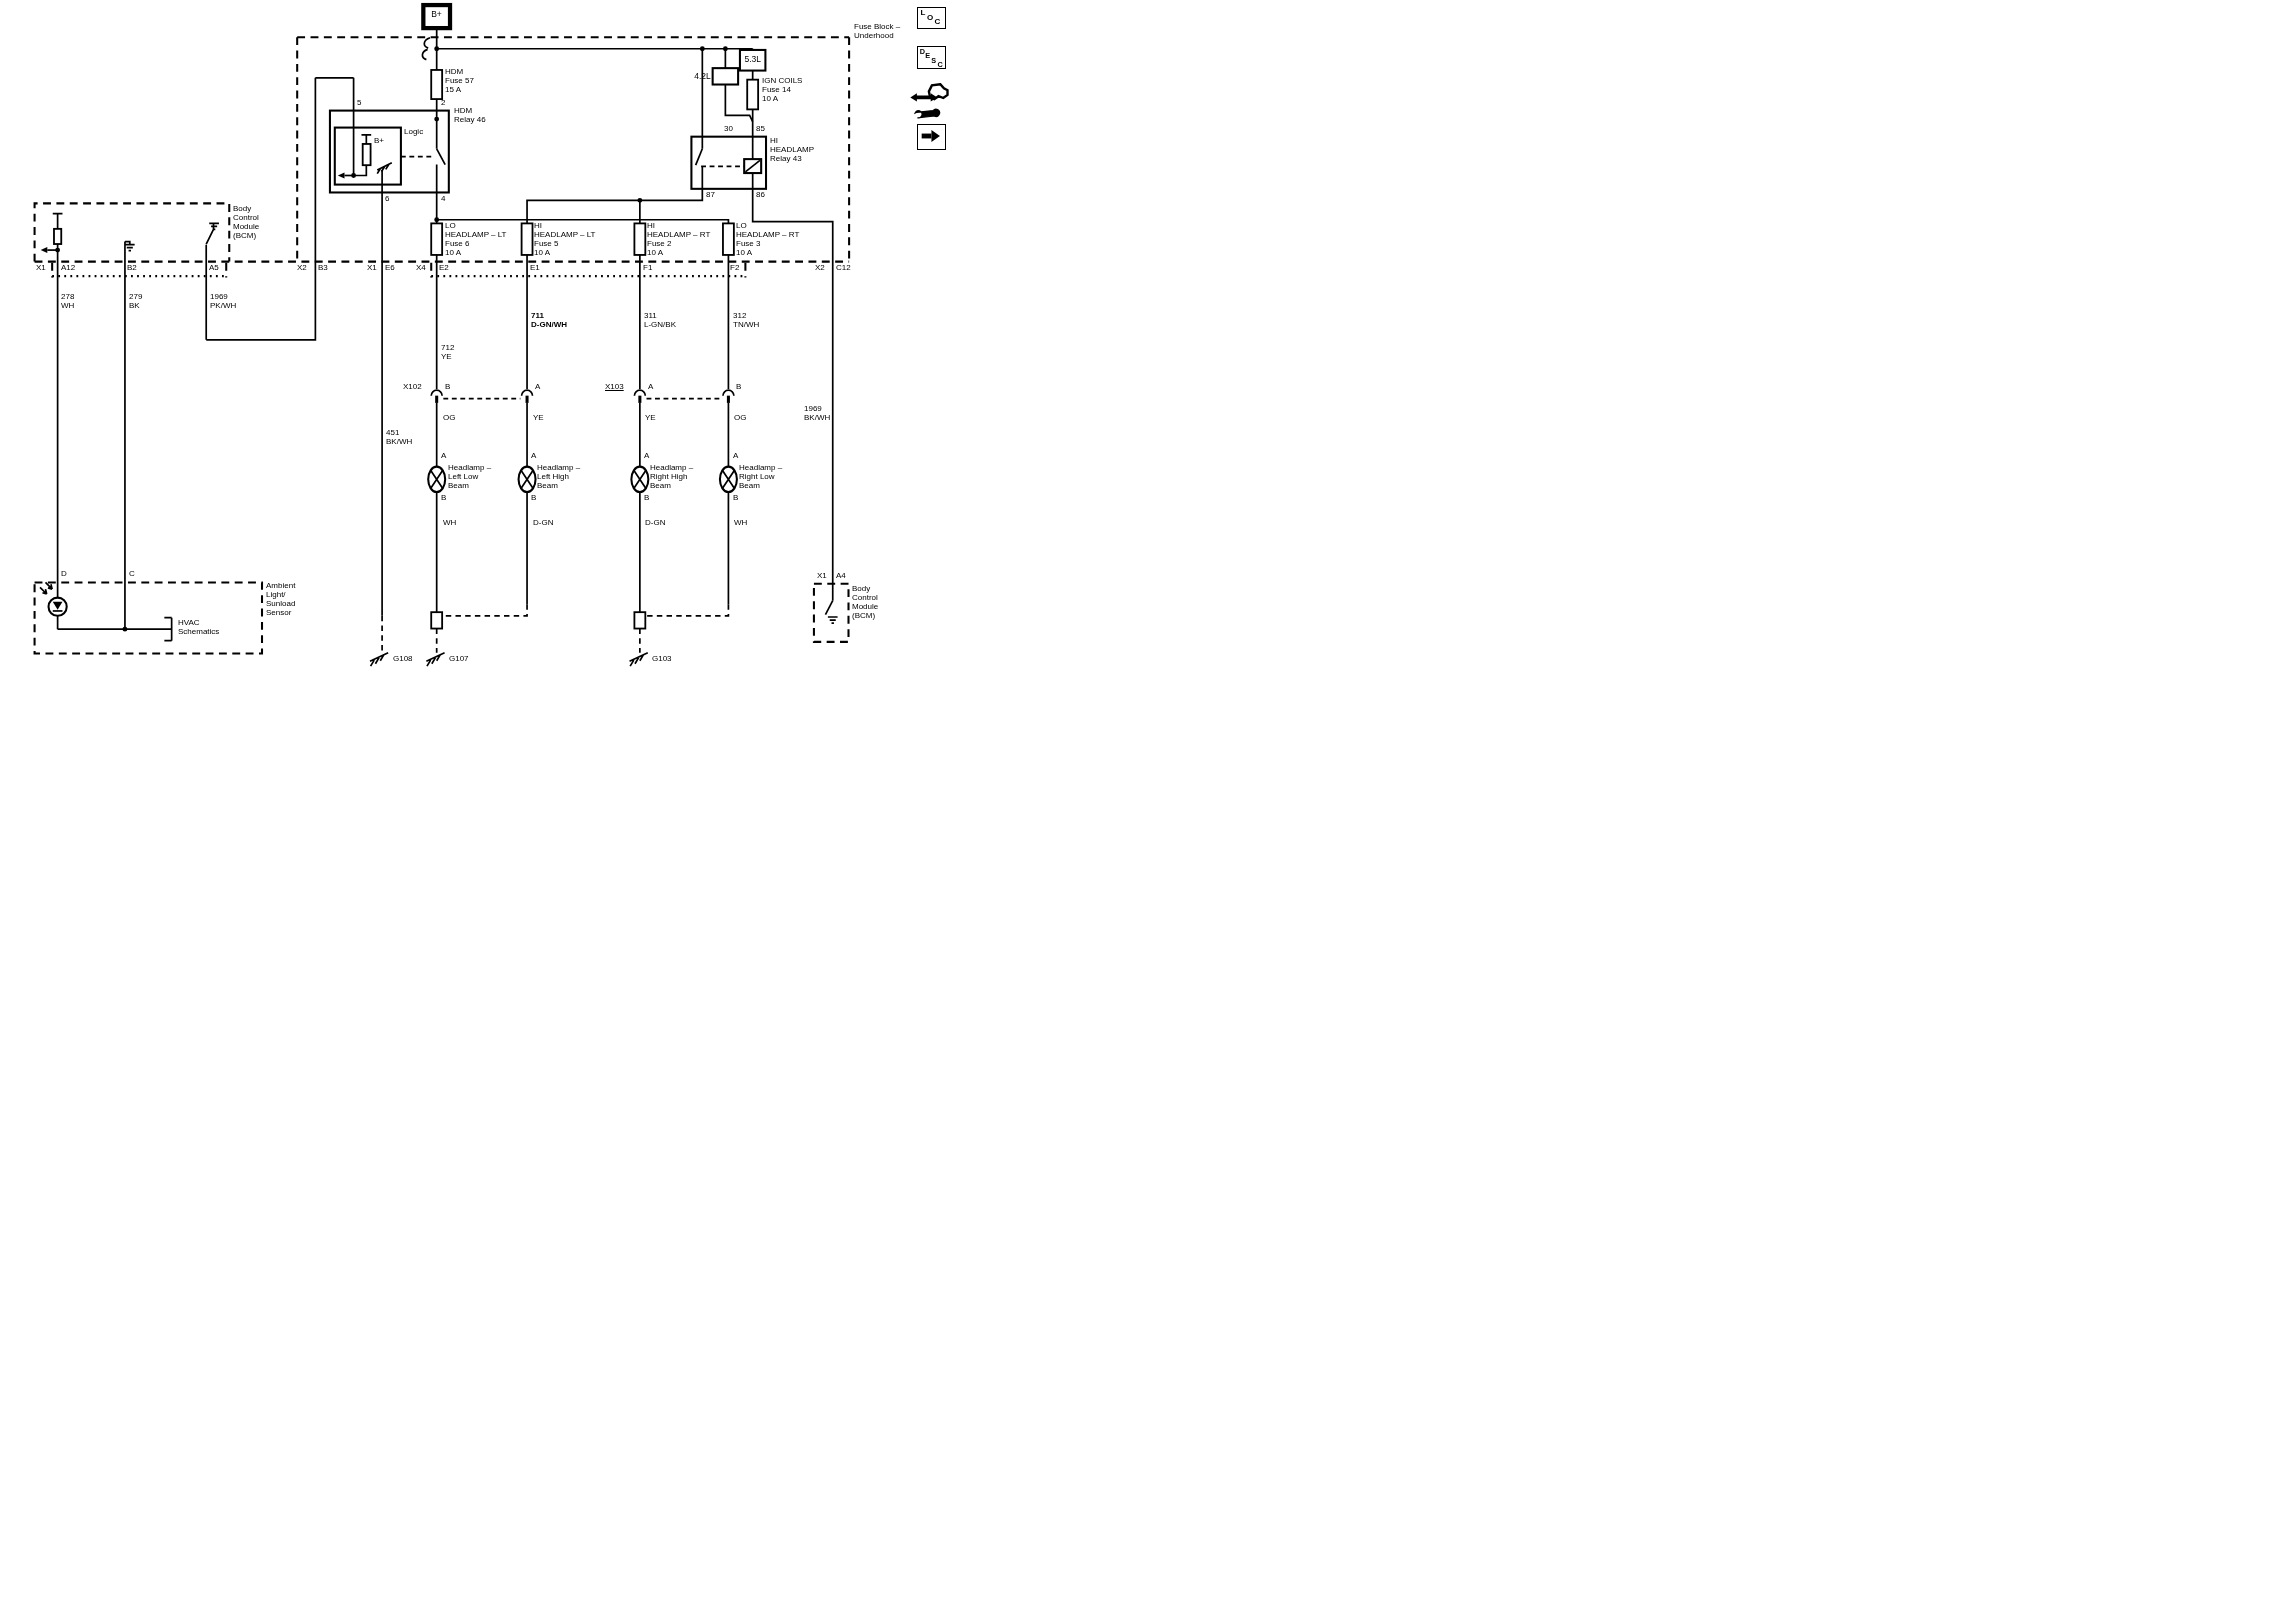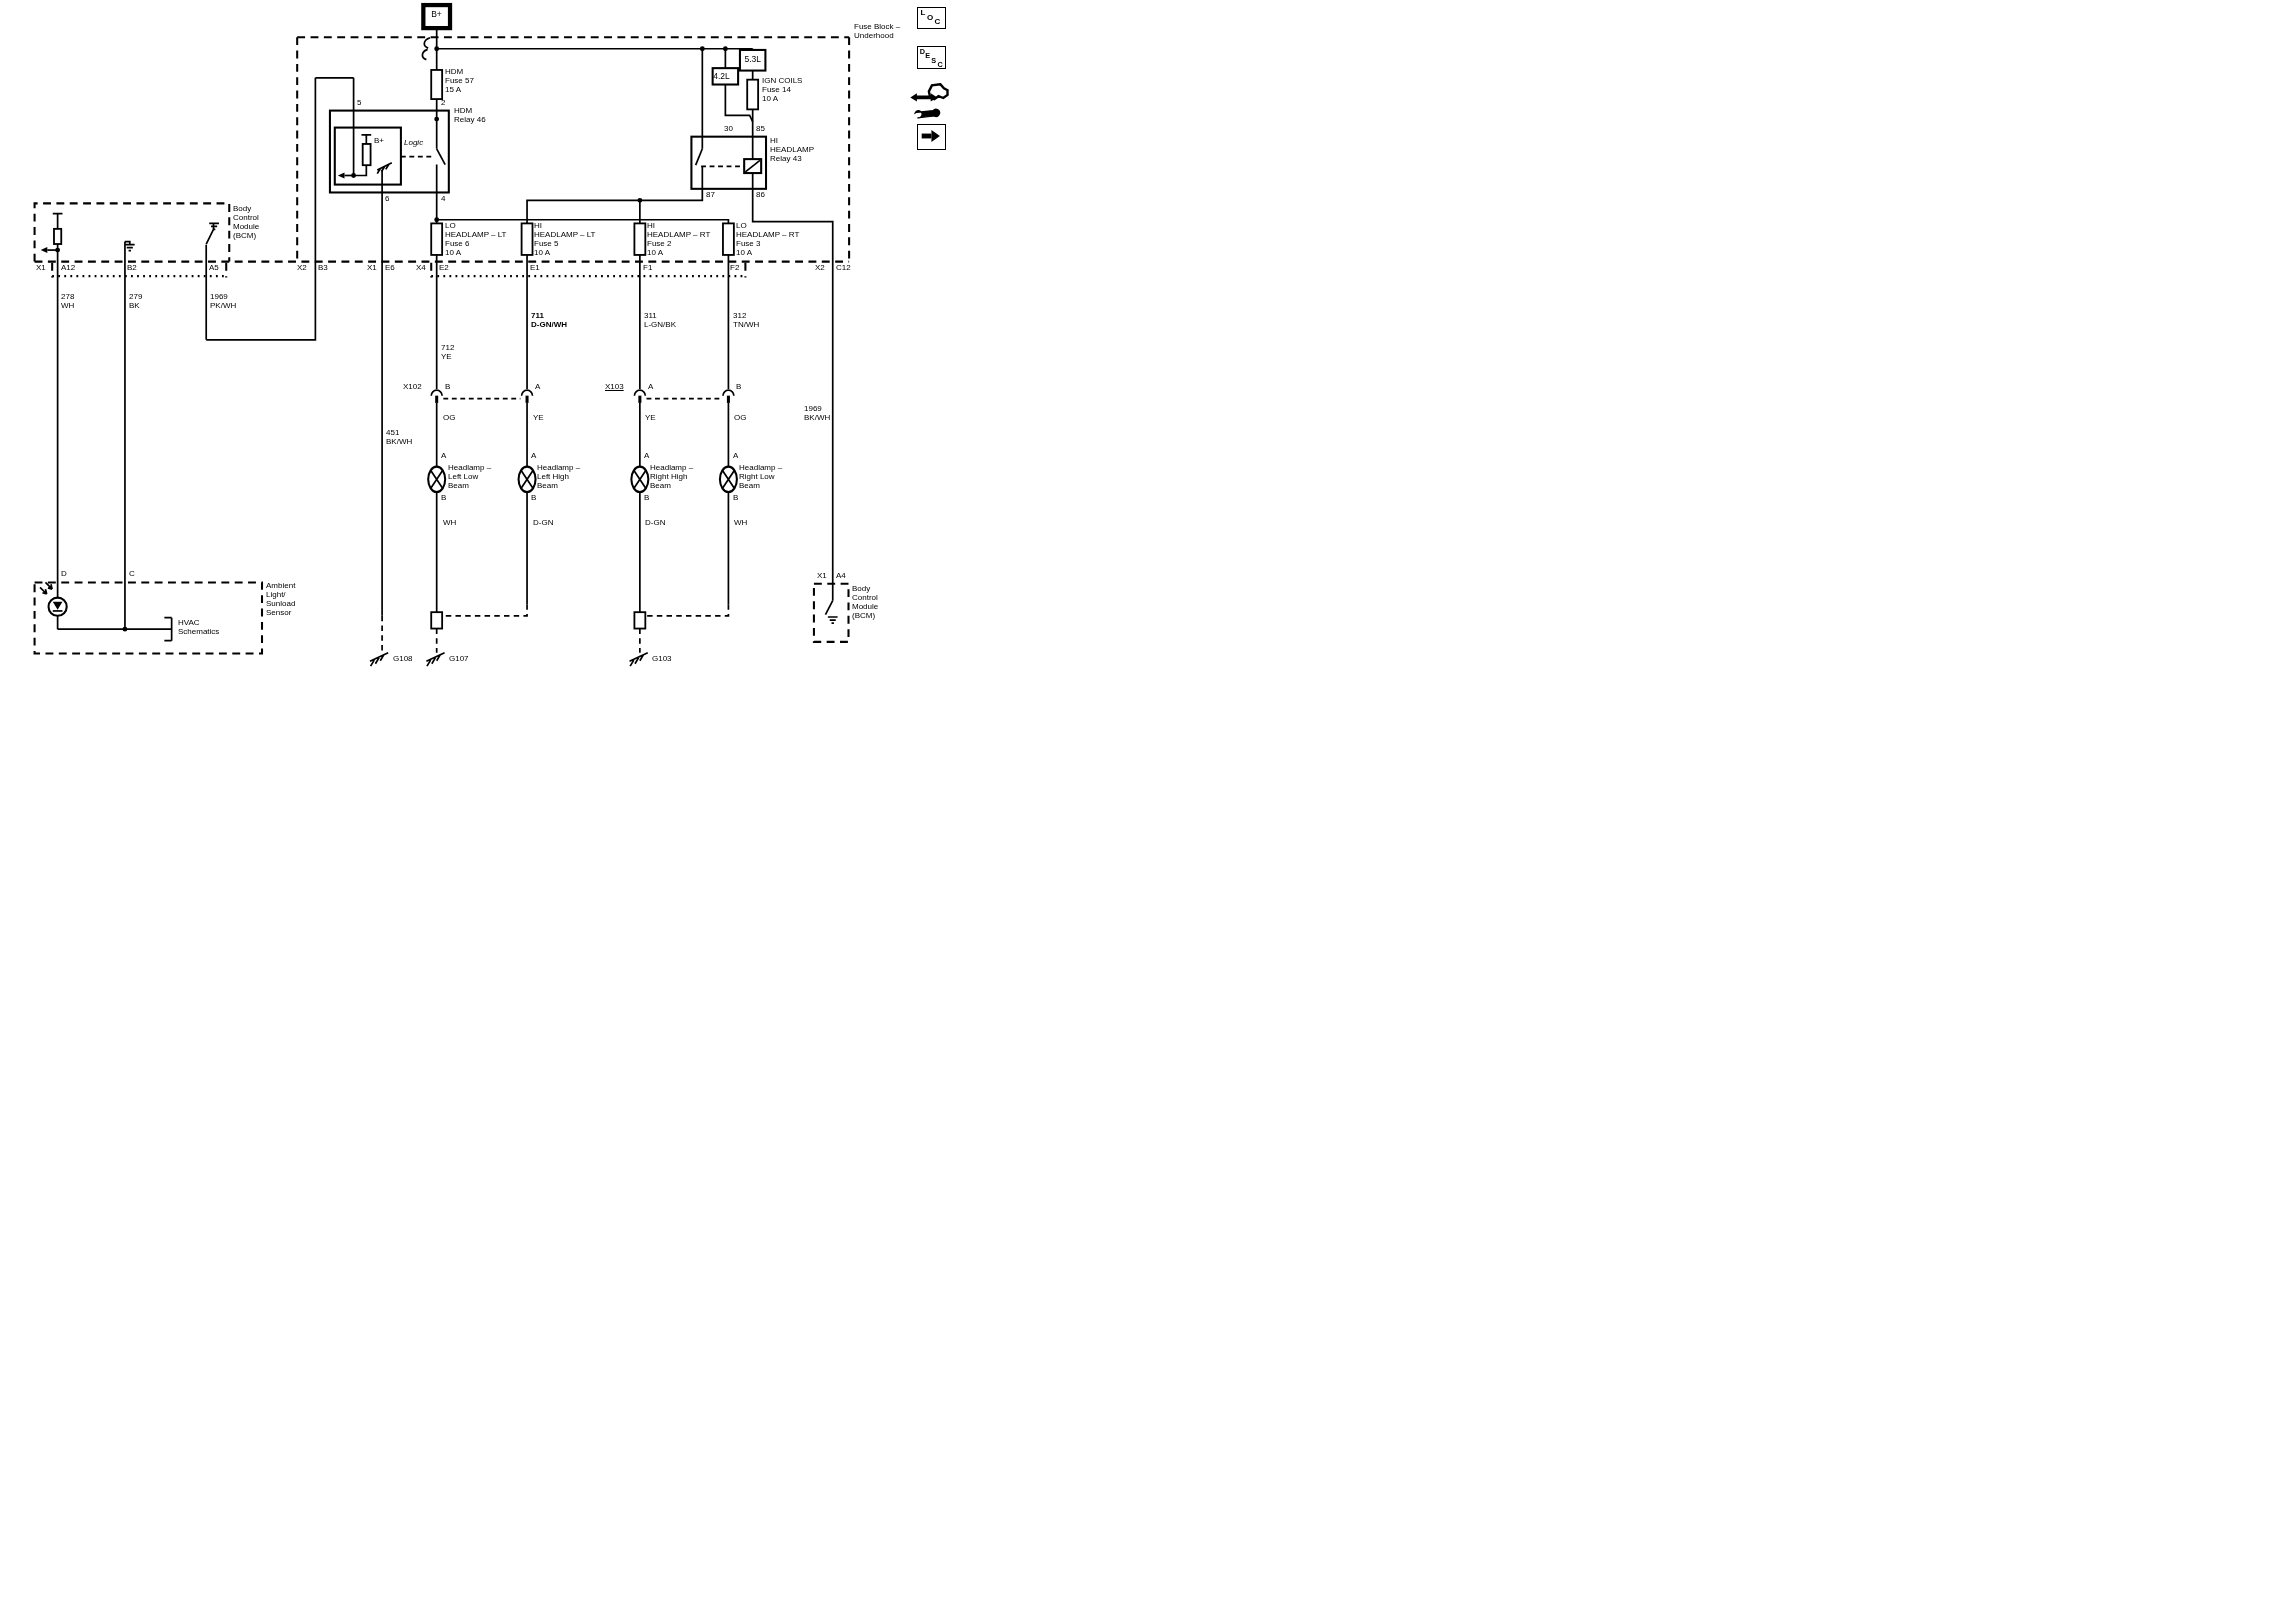--- a/index.html
+++ b/index.html
@@ -209,25 +209,25 @@
   <div class="lbl ctr b14" style="left:423px;top:9.7px;width:27px;">B+</div>
   <div class="lbl" style="left:854px;top:22px;">Fuse Block –
 Underhood</div>
   <div class="lbl" style="left:445px;top:67px;">HDM
 Fuse 57
 15 A</div>
   <div class="lbl" style="left:762px;top:76px;">IGN COILS
 Fuse 14
 10 A</div>
   <div class="lbl ctr b14" style="left:740px;top:55px;width:25.5px;">5.3L</div>
-  <div class="lbl ctr b14" style="left:713px;top:72px;width:17px;">4.2L</div>
+  <div class="lbl ctr b14" style="left:694px;top:72px;width:17px;">4.2L</div>
 
   <div class="lbl" style="left:454px;top:106px;">HDM
 Relay 46</div>
-  <div class="lbl" style="left:404px;top:138px;font-style:italic;">Logic</div>
+  <div class="lbl" style="left:404px;top:127px;">Logic</div>
   <div class="lbl" style="left:374px;top:136px;">B+</div>
   <div class="lbl" style="left:357px;top:98px;">5</div>
   <div class="lbl" style="left:441px;top:98px;">2</div>
   <div class="lbl" style="left:385px;top:194px;">6</div>
   <div class="lbl" style="left:441px;top:194px;">4</div>
 
   <div class="lbl" style="left:770px;top:136px;">HI
 HEADLAMP
 Relay 43</div>
   <div class="lbl" style="left:688px;top:124px;margin-left:36px;">30</div>

